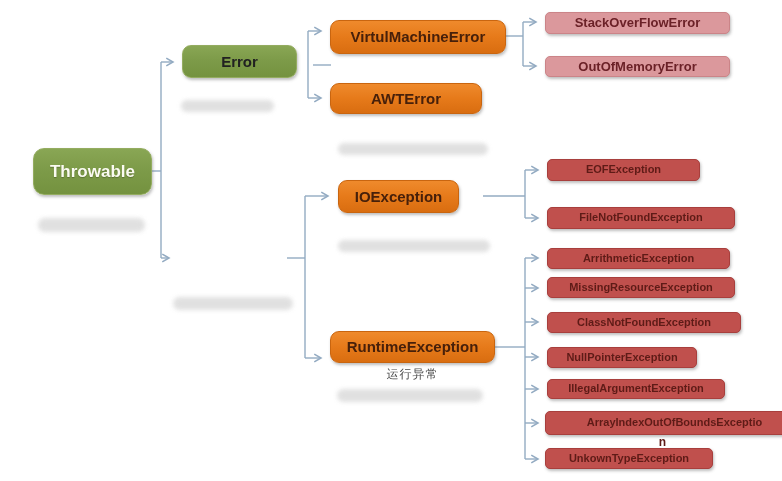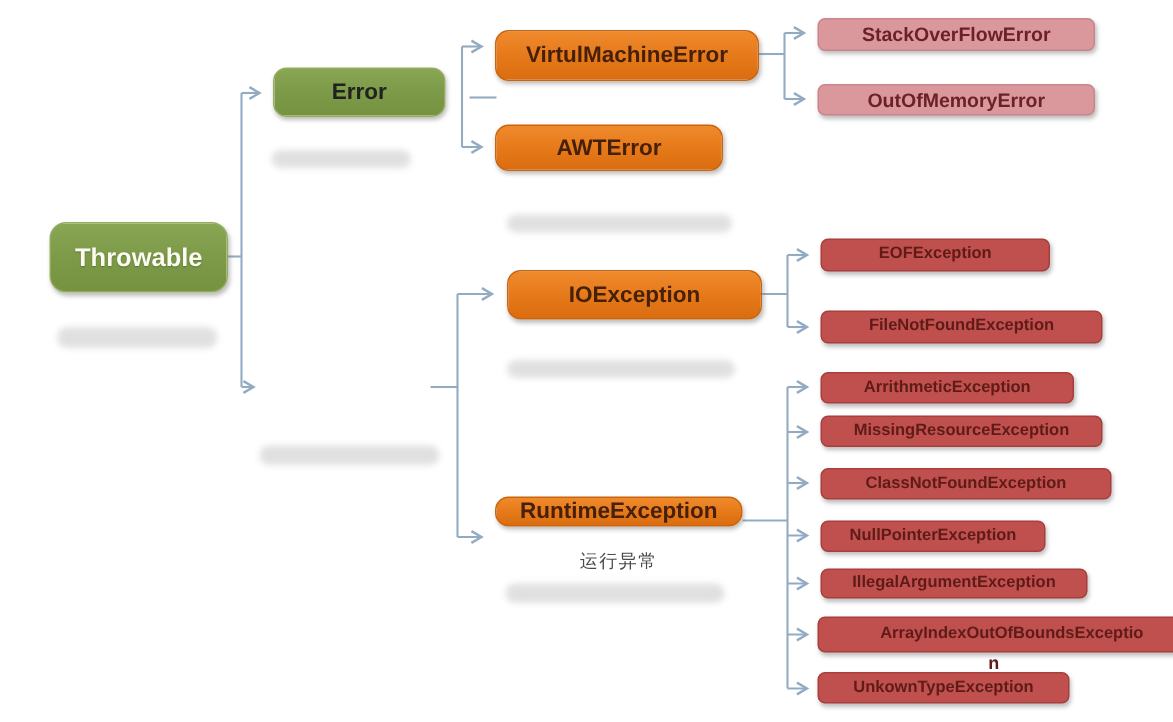--- a/index.html
+++ b/index.html
@@ -107,30 +107,30 @@
     <path class="wire" d="M525,389 L538,389" marker-end="url(#arrow)"></path>
     <path class="wire" d="M525,423 L538,423" marker-end="url(#arrow)"></path>
     <path class="wire" d="M525,459 L538,459" marker-end="url(#arrow)"></path>
   </svg>
 
   <div class="box green root-node" style="left:33px;top:148px;width:119px;height:47px;">Throwable</div>
   <div class="box green" style="left:182px;top:45px;width:115px;height:33px;">Error</div>
 
   <div class="box orange" style="left:330px;top:20px;width:176px;height:34px;">VirtulMachineError</div>
   <div class="box orange" style="left:330px;top:83px;width:152px;height:31px;">AWTError</div>
-  <div class="box orange" style="left:338px;top:180px;width:170px;height:33px;">IOException</div>
-  <div class="box orange" style="left:330px;top:331px;width:165px;height:20px;">RuntimeException</div>
+  <div class="box orange" style="left:338px;top:180px;width:121px;height:33px;">IOException</div>
+  <div class="box orange" style="left:330px;top:331px;width:165px;height:32px;">RuntimeException</div>
   <div class="caption" style="left:330px;top:366px;width:165px;">运行异常</div>
 
   <div class="box pink" style="left:545px;top:12px;width:185px;height:22px;">StackOverFlowError</div>
   <div class="box pink" style="left:545px;top:56px;width:185px;height:21px;">OutOfMemoryError</div>
 
   <div class="box red" style="left:547px;top:159px;width:153px;height:22px;">EOFException</div>
   <div class="box red" style="left:547px;top:207px;width:188px;height:22px;">FileNotFoundException</div>
-  <div class="box red" style="left:547px;top:248px;width:169px;height:21px;text-align:center;">ArrithmeticException</div>
+  <div class="box red" style="left:547px;top:248px;width:183px;height:21px;text-align:center;">ArrithmeticException</div>
   <div class="box red" style="left:547px;top:277px;width:188px;height:21px;">MissingResourceException</div>
   <div class="box red" style="left:547px;top:312px;width:194px;height:21px;">ClassNotFoundException</div>
   <div class="box red" style="left:547px;top:347px;width:150px;height:21px;">NullPointerException</div>
   <div class="box red" style="left:547px;top:379px;width:178px;height:20px;">IllegalArgumentException</div>
   <div class="box red" style="left:545px;top:411px;width:259px;height:24px;">ArrayIndexOutOfBoundsExceptio</div>
   <div class="overflow-char" style="left:545px;top:435px;width:235px;">n</div>
   <div class="box red" style="left:545px;top:448px;width:168px;height:21px;">UnkownTypeException</div>
 
   <div class="redacted" style="left:38px;top:218px;width:107px;height:14px;"></div>
   <div class="redacted" style="left:181px;top:100px;width:93px;height:12px;"></div>

